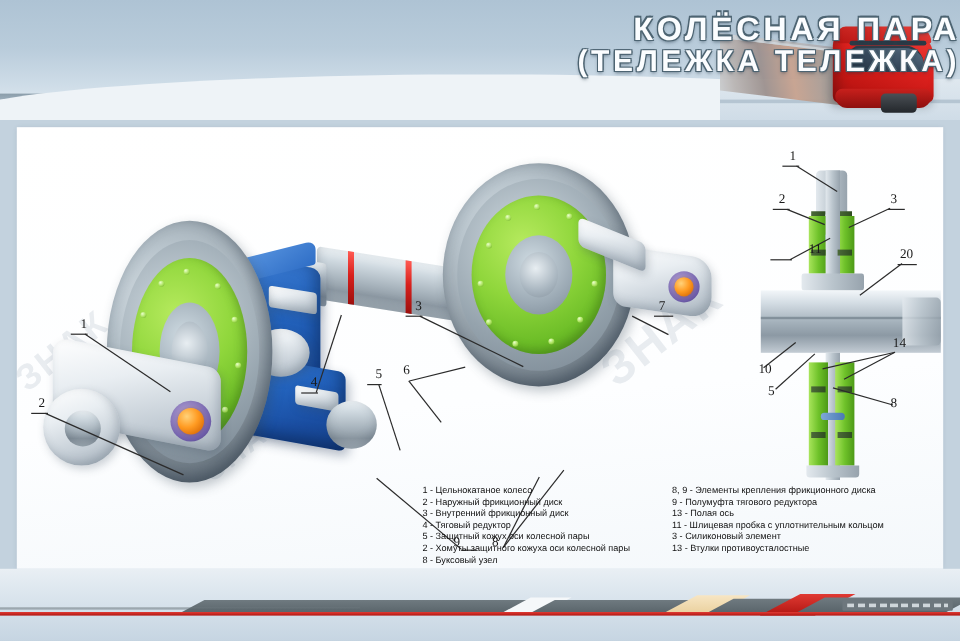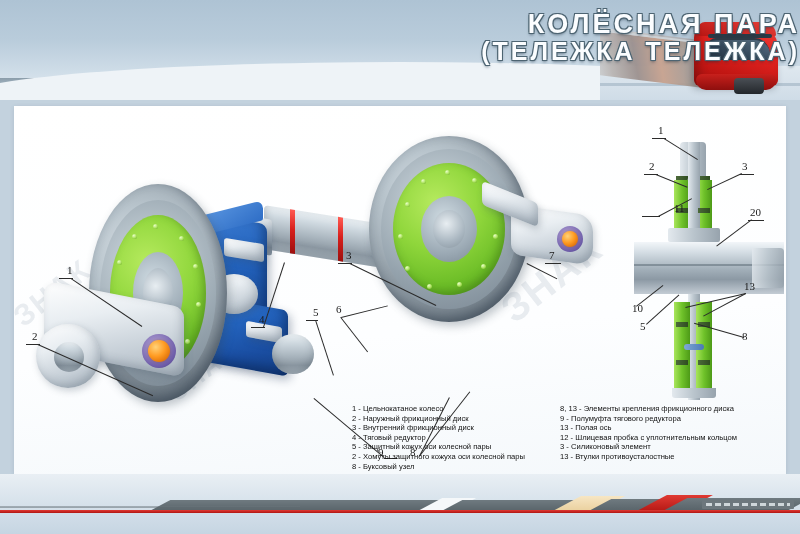--- a/index.html
+++ b/index.html
@@ -426,41 +426,41 @@
       <div class="callout" style="left:116px;top:90px;">20</div>
 
       <div class="lead" style="left:2px;top:190px;width:34px;transform:rotate(-38deg);"></div>
       <div class="callout" style="left:-2px;top:186px;">10</div>
 
       <div class="lead" style="left:12px;top:208px;width:44px;transform:rotate(-42deg);"></div>
       <div class="callout" style="left:6px;top:204px;">5</div>
 
       <div class="lead" style="left:112px;top:178px;width:48px;transform:rotate(152deg);"></div>
       <div class="lead" style="left:112px;top:178px;width:62px;transform:rotate(167deg);"></div>
-      <div class="callout" style="left:110px;top:164px;">13</div>
+      <div class="callout" style="left:110px;top:164px;">14</div>
 
       <div class="lead" style="left:110px;top:222px;width:52px;transform:rotate(196deg);"></div>
       <div class="callout" style="left:108px;top:214px;">8</div>
     </div>
 
     <div class="legend">
       <div class="legend-col left">
         <div class="legend-item">1 - Цельнокатаное колесо</div>
         <div class="legend-item">2 - Наружный фрикционный диск</div>
         <div class="legend-item">3 - Внутренний фрикционный диск</div>
         <div class="legend-item">4 - Тяговый редуктор</div>
         <div class="legend-item">5 - Защитный кожух оси колесной пары</div>
         <div class="legend-item">2 - Хомуты защитного кожуха оси колесной пары</div>
         <div class="legend-item">8 - Буксовый узел</div>
       </div>
       <div class="legend-col right">
-        <div class="legend-item">8, 13 - Элементы крепления фрикционного диска</div>
+        <div class="legend-item">8, 9 - Элементы крепления фрикционного диска</div>
         <div class="legend-item">9 - Полумуфта тягового редуктора</div>
         <div class="legend-item">13 - Полая ось</div>
-        <div class="legend-item">12 - Шлицевая пробка с уплотнительным кольцом</div>
+        <div class="legend-item">11 - Шлицевая пробка с уплотнительным кольцом</div>
         <div class="legend-item">3 - Силиконовый элемент</div>
         <div class="legend-item">13 - Втулки противоусталостные</div>
       </div>
     </div>
   </div>
 
   <div class="footer">
     <div class="f-stripe f-grey" style="left:160px;top:26px;width:290px;height:11px;transform:skewX(-62deg);"></div>
     <div class="f-stripe f-white" style="left:430px;top:24px;width:34px;height:13px;transform:skewX(-62deg);"></div>
     <div class="f-stripe f-grey" style="left:452px;top:26px;width:126px;height:11px;transform:skewX(-62deg);"></div>

